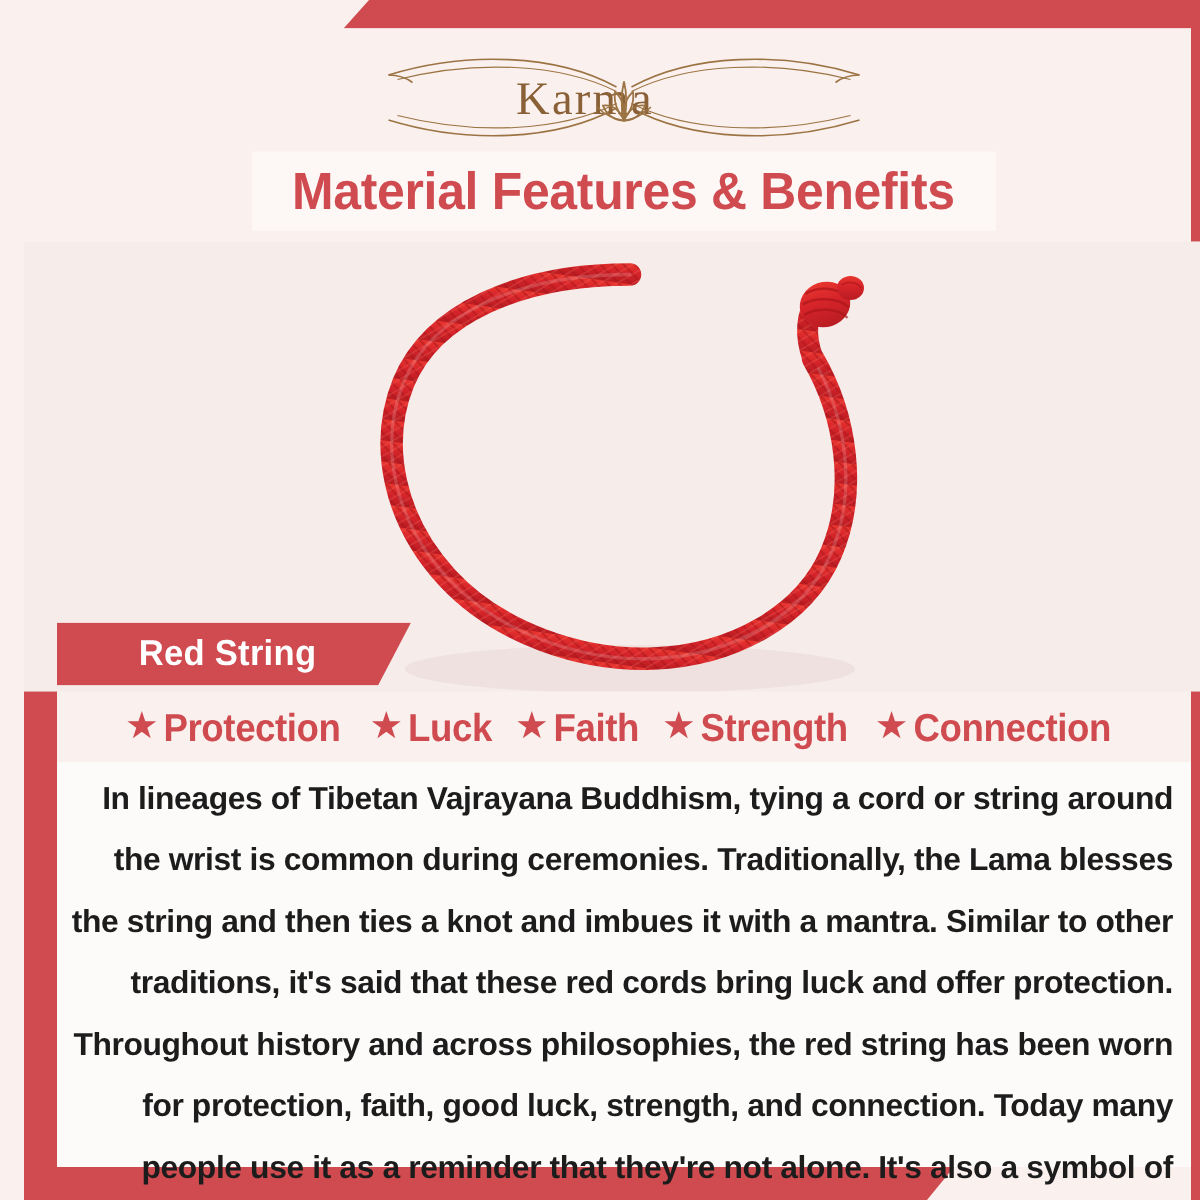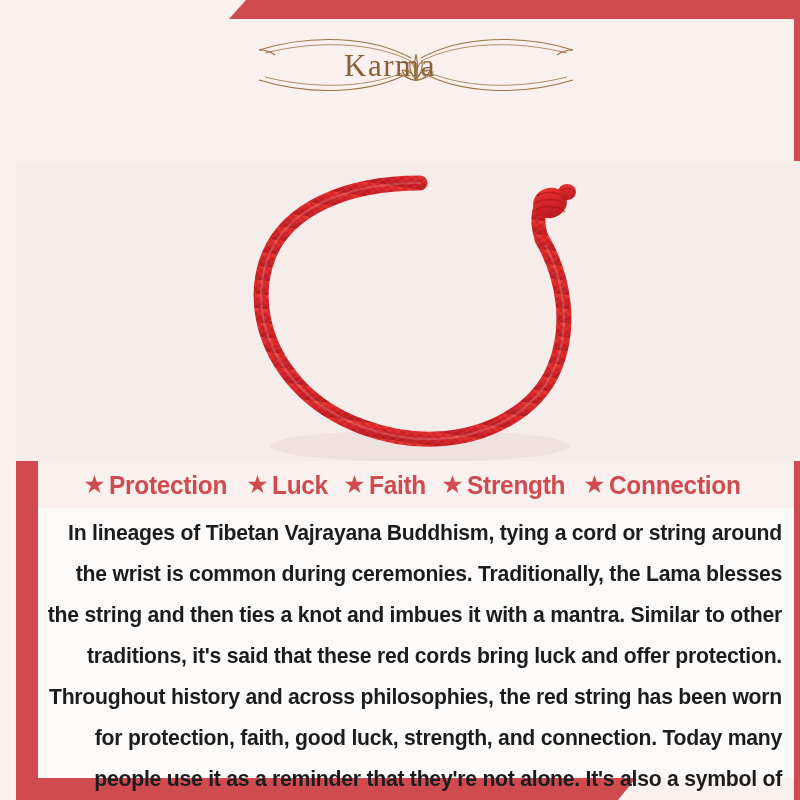--- a/index.html
+++ b/index.html
@@ -254,20 +254,23 @@
         <path d="M24 30 C20 26, 17 19, 18 12 C22 15, 25 22, 24 30 Z" fill="none" stroke="#9c7444" stroke-width="1.2"></path>
         <path d="M24 30 C28 26, 31 19, 30 12 C26 15, 23 22, 24 30 Z" fill="none" stroke="#9c7444" stroke-width="1.2"></path>
         <path d="M24 30 C22 24, 22 13, 24 5 C26 13, 26 24, 24 30 Z" fill="none" stroke="#9c7444" stroke-width="1.2"></path>
         <path d="M6 22 C10 26, 16 30, 24 31" fill="none" stroke="#9c7444" stroke-width="1"></path>
         <path d="M42 22 C38 26, 32 30, 24 31" fill="none" stroke="#9c7444" stroke-width="1"></path>
       </svg>
 
     </div>
   </div>
 
+  <div class="title-band">
+    <div class="title-text">Material Features &amp; Benefits</div>
+  </div>
 
   <div class="photo">
     <svg class="photo-inner" viewBox="0 0 800 300" preserveAspectRatio="none">
       <defs>
         <linearGradient id="cordgrad" x1="0" y1="0" x2="0" y2="1">
           <stop offset="0%" stop-color="#e8352f"></stop>
           <stop offset="45%" stop-color="#d5242a"></stop>
           <stop offset="100%" stop-color="#b81c22"></stop>
         </linearGradient>
         <pattern id="braid" width="9" height="14" patternUnits="userSpaceOnUse" patternTransform="rotate(8)">
@@ -300,20 +303,23 @@
         <ellipse cx="534" cy="42" rx="17" ry="15" fill="url(#cordgrad)" transform="rotate(-18 534 42)"></ellipse>
         <path d="M521 35 C 528 30, 542 30, 548 37" stroke="#a81419" stroke-width="1.6" fill="none" opacity="0.65"></path>
         <path d="M519 42 C 527 37, 543 37, 550 44" stroke="#a81419" stroke-width="1.6" fill="none" opacity="0.65"></path>
         <path d="M520 49 C 528 44, 543 44, 549 51" stroke="#a81419" stroke-width="1.6" fill="none" opacity="0.65"></path>
         <ellipse cx="551" cy="31" rx="9" ry="8" fill="url(#cordgrad)"></ellipse>
         <path d="M545 29 C 549 26, 556 27, 558 31" stroke="#a81419" stroke-width="1.2" fill="none" opacity="0.6"></path>
       </g>
     </svg>
   </div>
 
+  <div class="label-banner">
+    <span class="label-banner-text">Red String</span>
+  </div>
 
   <div class="benefits">
     <span class="benefit">
       <span class="benefit-star">★</span>
       <span class="benefit-label">Protection</span>
     </span>
     <span class="benefit">
       <span class="benefit-star">★</span>
       <span class="benefit-label">Luck</span>
     </span>

